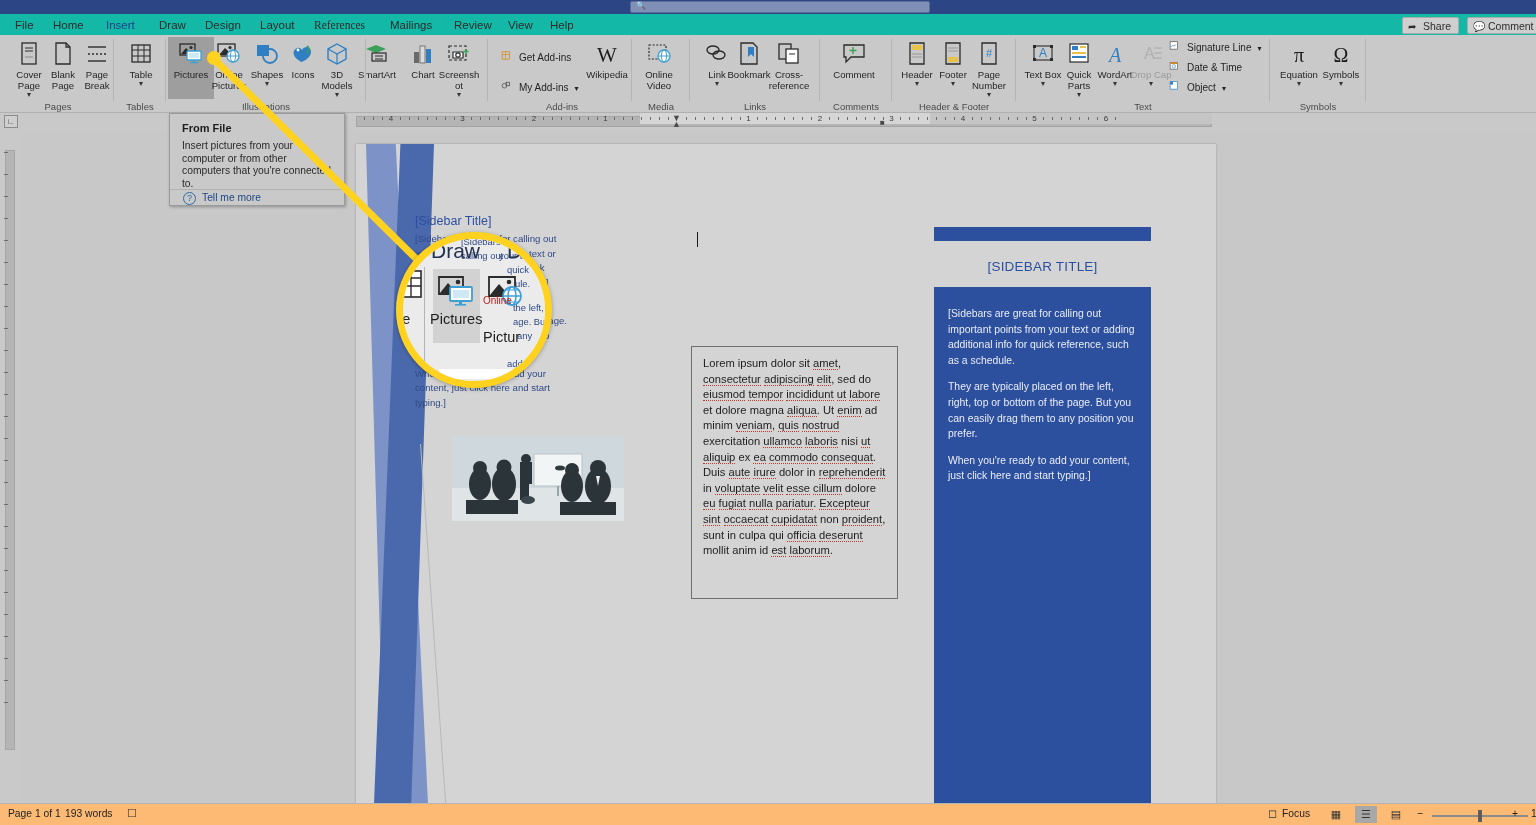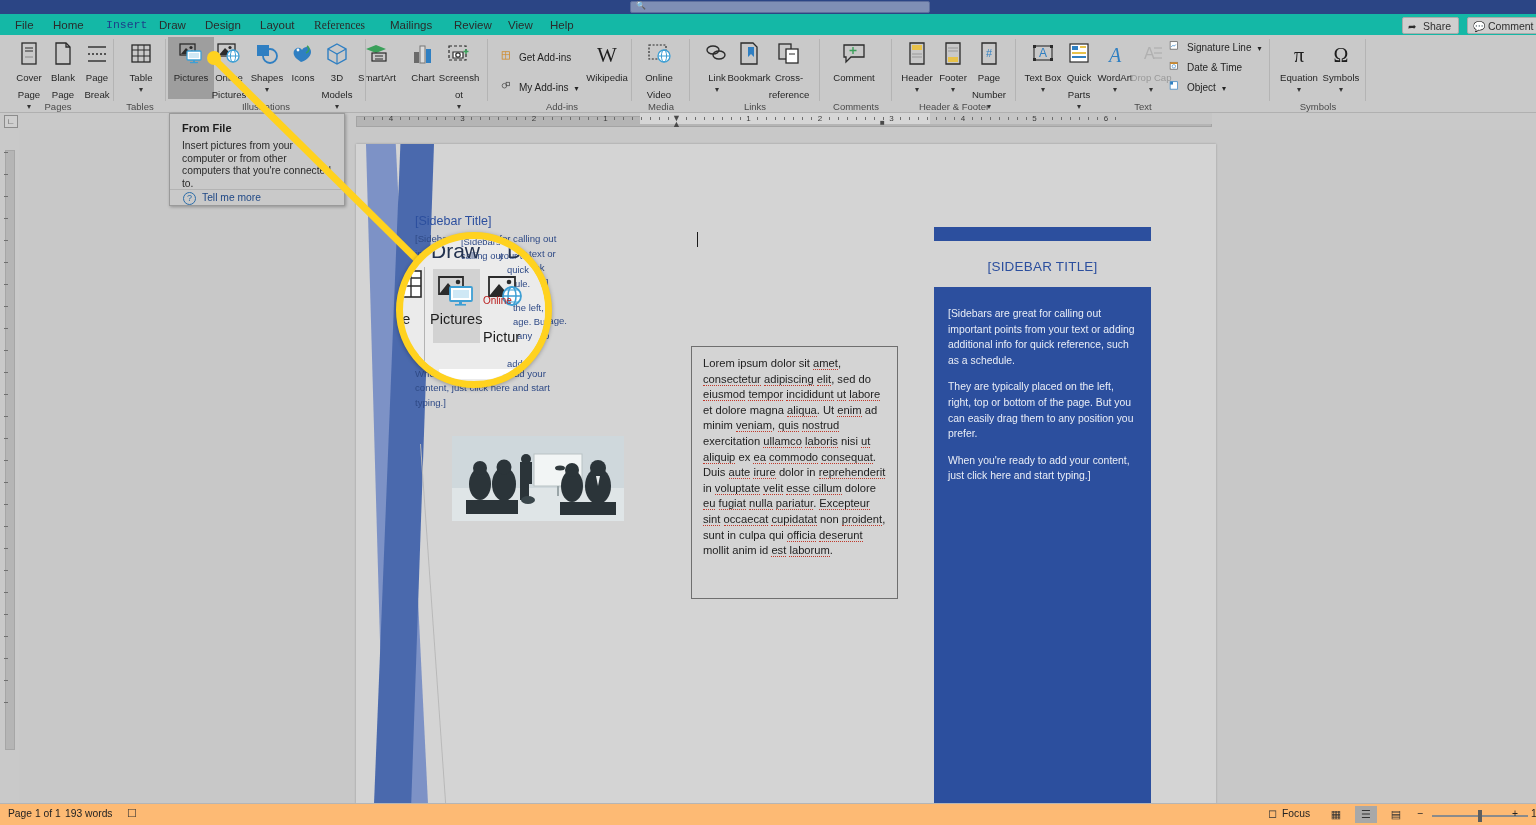--- a/index.html
+++ b/index.html
@@ -65,21 +65,21 @@
   }
   .bigbtn {
     position: absolute; top: 2px; width: 46px; height: 62px; text-align: center;
     cursor: default;
   }
   .bigbtn.sel { background: #9e9e9e; }
   .bigbtn .ic {
     display: block; height: 28px; margin-top: 4px; line-height: 28px;
   }
   .bigbtn .lbl {
-    display: block; font-size: 9.6px; color: #262626; line-height: 17px;
+    display: block; font-size: 9.6px; color: #262626; line-height: 11px;
     padding: 0 1px; word-wrap: break-word;
   }
   .bigbtn .car { font-size: 8px; color: #333; line-height: 8px; display:block; }
   .smbtn {
     position: absolute; height: 17px; font-size: 10px; color: #242424;
     padding-left: 19px; line-height: 17px; white-space: nowrap;
   }
   .smbtn .ic { position: absolute; left: 1px; top: 1px; }
 
   
@@ -302,21 +302,21 @@
 
   <div class="titlebar">
     <div class="searchbox"></div>
     <div class="searchglyph">🔍</div>
     <div class="acct"></div>
   </div>
 
   <div class="tabstrip" id="tabstrip">
       <div class="tab" style="left: 8px;">File</div>
       <div class="tab" style="left: 46px;">Home</div>
-      <div class="tab active" style="left: 99px; font-family: Liberation Mono, monospace;">Insert</div>
+      <div class="tab active" style="left: 99px;">Insert</div>
       <div class="tab" style="left: 152px;">Draw</div>
       <div class="tab" style="left: 198px;">Design</div>
       <div class="tab" style="left: 253px;">Layout</div>
       <div class="tab" style="left: 307px; font-family: Liberation Serif, serif;">References</div>
       <div class="tab" style="left: 383px;">Mailings</div>
       <div class="tab" style="left: 447px;">Review</div>
       <div class="tab" style="left: 501px;">View</div>
       <div class="tab" style="left: 543px;">Help</div>
       <div class="winbtn" style="left: 1402px;"><span class="g">➦</span><span>Share</span></div>
       <div class="winbtn" style="left: 1467px;"><span class="g">💬</span><span>Comment</span></div>

